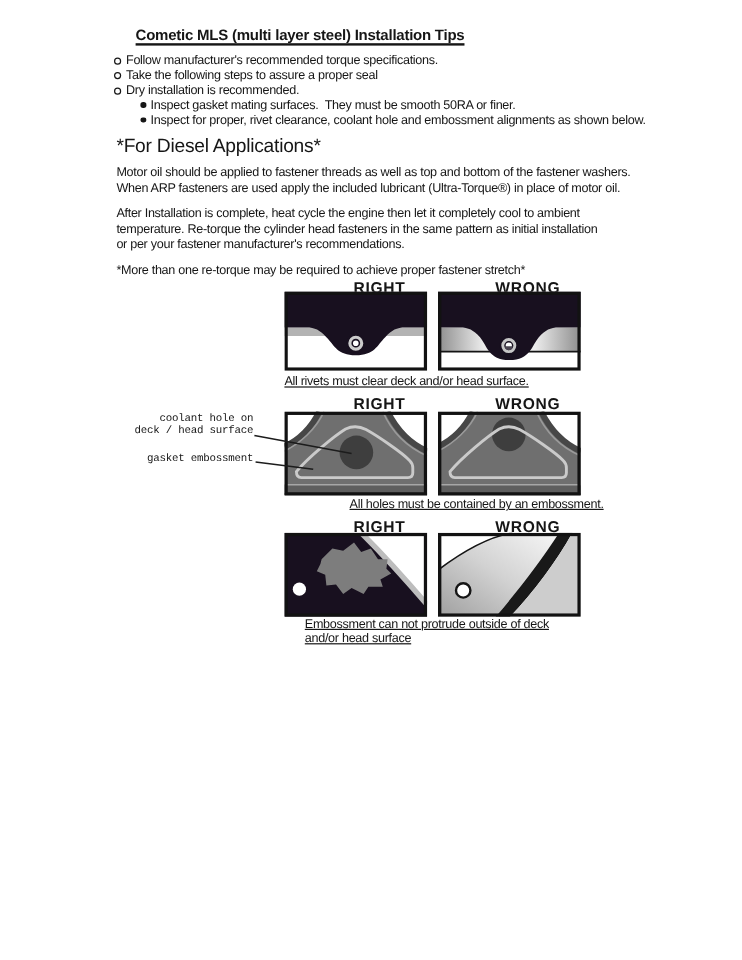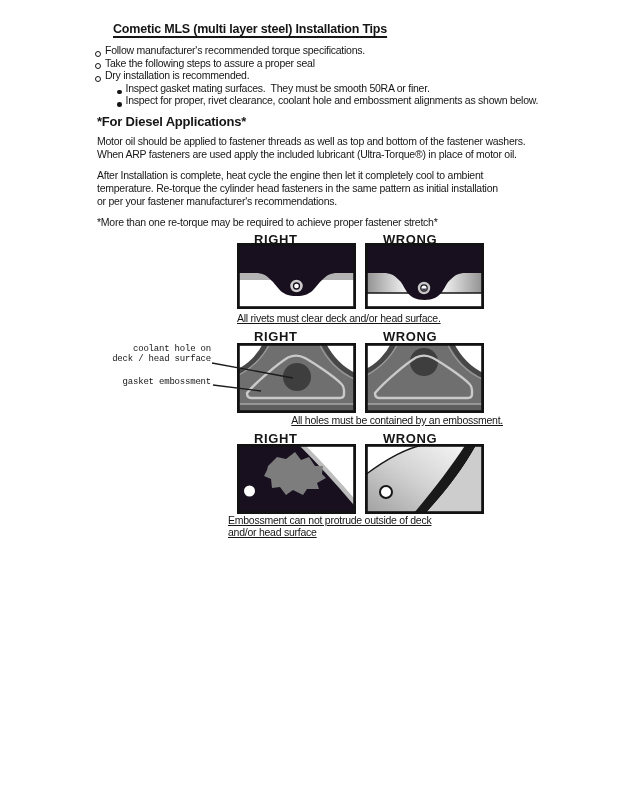--- a/index.html
+++ b/index.html
@@ -2,40 +2,40 @@
 <html style="--c-dark: #18101f; --c-gray: #6f6f6f; --c-emboss: #cacaca; --c-hole: #3e3e3e; --c-text: #161616; --c-bg: #ffffff;"><head>
 <meta charset="utf-8">
 <style>
   html,body{margin:0;padding:0;background:#fff;overflow:hidden;}
   .page{position:relative;width:618px;height:572px;background:var(--c-bg,#fff);
         font-family:"Liberation Sans",sans-serif;color:var(--c-text,#161616);}
   .title{position:absolute;left:113px;top:22px;margin:0;font-size:12.5px;font-weight:bold;
          letter-spacing:-0.2px;text-decoration:underline;text-decoration-thickness:1.5px;
          text-underline-offset:2.5px;white-space:pre;}
   .bullets{position:absolute;left:95px;top:44px;width:490px;}
-  .brow{display:flex;align-items:flex-end;line-height:12.6px;font-size:10.5px;letter-spacing:-0.25px;}
+  .brow{display:flex;align-items:flex-start;line-height:12.6px;font-size:10.5px;letter-spacing:-0.25px;}
   .brow .txt{white-space:pre;}
   .marker-open{flex:0 0 auto;width:4px;height:4px;border:1px solid #161616;border-radius:50%;margin:3.5px 4px 0 0;}
   .marker-solid{flex:0 0 auto;width:4.5px;height:4.5px;background:#161616;border-radius:50%;margin:3.5px 4px 0 0;}
   .sub{margin-left:22px;}
   .diesel{position:absolute;left:97px;top:114px;width:500px;}
-  .diesel .dh{font-size:13px;font-weight:bold;letter-spacing:-0.2px;margin:0 0 6px 0;}
+  .diesel .dh{font-size:16px;font-weight:normal;letter-spacing:-0.2px;margin:0 0 6px 0;}
   .diesel p{font-size:10.5px;line-height:13px;letter-spacing:-0.25px;margin:0 0 8px 0;white-space:pre;}
-  .fh{position:absolute;width:84px;text-align:left;font-weight:bold;font-size:13px;letter-spacing:0.6px;}
+  .fh{position:absolute;width:84px;text-align:right;font-weight:bold;font-size:13px;letter-spacing:0.6px;}
   .p1r{left:254px;top:232px}.p1w{left:383px;top:232px}
   .p2r{left:254px;top:329px}.p2w{left:383px;top:329px}
   .p3r{left:254px;top:431px}.p3w{left:383px;top:431px}
   .fig{position:absolute;display:block;}
   .f1r{left:237px;top:243px}.f1w{left:365px;top:243px}
   .f2r{left:237px;top:343px}.f2w{left:365px;top:343px}
   .f3r{left:237px;top:444px}.f3w{left:365px;top:444px}
   .fcap{position:absolute;font-size:10.5px;letter-spacing:-0.25px;line-height:12px;white-space:pre;text-decoration:underline;}
   .c1{left:237px;top:312px}
   .c2{left:251px;top:414px;width:252px;text-align:right}
-  .c3{left:228px;top:514px}
+  .c3{left:254px;top:514px}
   .ann{position:absolute;width:114px;font-size:9px;line-height:9.6px;letter-spacing:-0.2px;
        text-align:right;white-space:pre;font-family:Liberation Mono, monospace;}
   .a1{left:97px;top:345px}
   .a2{left:97px;top:378px}
   .leader{position:absolute;left:195px;top:340px;pointer-events:none;}
   .legal{position:absolute;left:107px;top:576px;width:478px;}
   .legal .lh{font-size:6.5px;font-weight:bold;margin:0 0 6px 0;}
   .legal p{font-size:6px;line-height:7.15px;letter-spacing:-0.05px;margin:0 0 4.5px 0;white-space:pre;}
   .code{position:absolute;left:386px;top:761px;font-size:13px;letter-spacing:0.2px;}
 </style>

